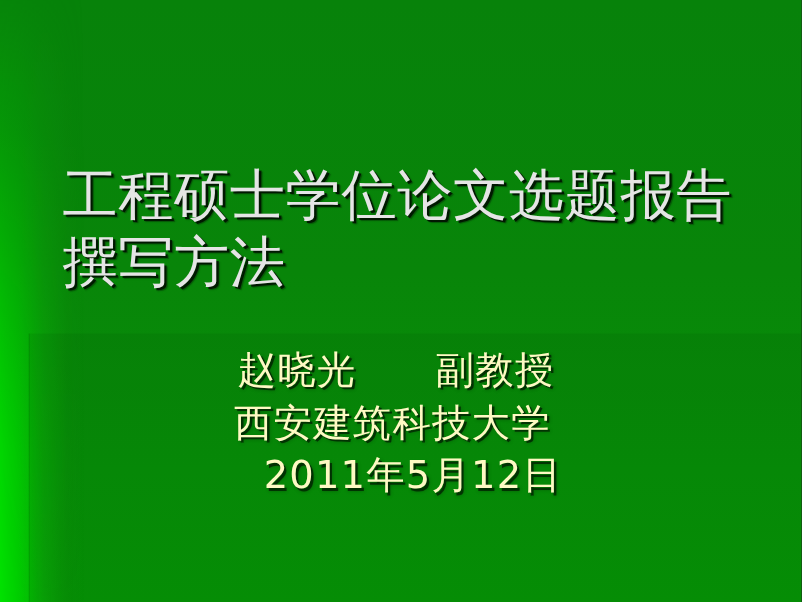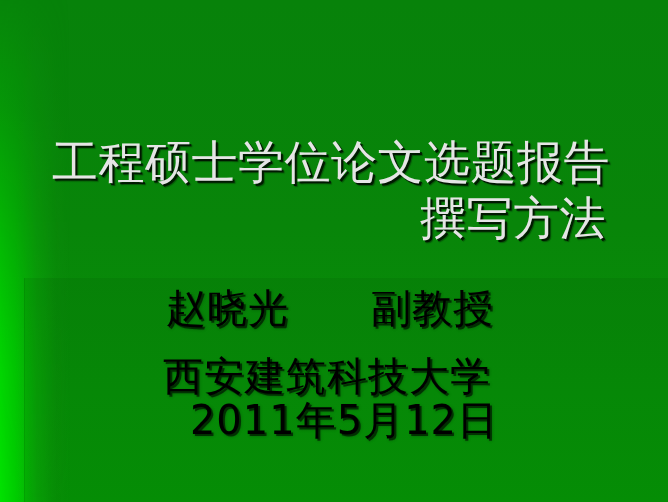--- a/index.html
+++ b/index.html
@@ -80,46 +80,46 @@
     text-shadow:
       2px 2px 0 rgba(0, 0, 0, 0.72),
       3px 3px 1px rgba(0, 0, 0, 0.35);
   }
 
   .title-main {
     text-align: left;
   }
 
   .title-sub {
-    text-align: right;
+    text-align: left;
     padding-right: 6px;
   }
 
   
   .body-block {
     position: absolute;
     left: 0;
     top: 286px;
     width: 668px;
     text-align: center;
   }
 
   .body-line {
-    color: #000000;
-    font-size: 40px;
+    color: #fef9c3;
+    font-size: 32px;
     line-height: 44px;
     letter-spacing: 1px;
     white-space: pre;
     text-shadow:
       2px 2px 0 rgba(0, 0, 0, 0.55),
       2px 2px 3px rgba(0, 0, 0, 0.30);
   }
 
   .body-line.presenter { padding-right: 8px; }
-  .body-line.affiliation { padding-right: 14px; margin-top: 24px; }
+  .body-line.affiliation { padding-right: 14px; }
   .body-line.date { padding-left: 20px; }
 </style>
 </head>
 <body>
 
 <div id="slide">
 
   <div class="bg-base"></div>
   <div class="bg-left-glow"></div>
   <div class="bg-panel"></div>

